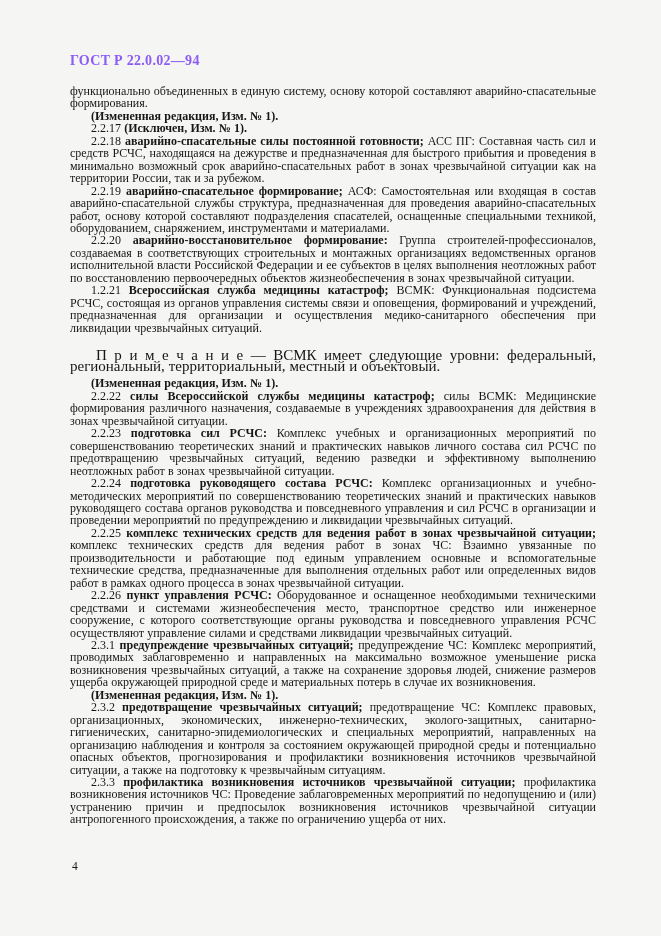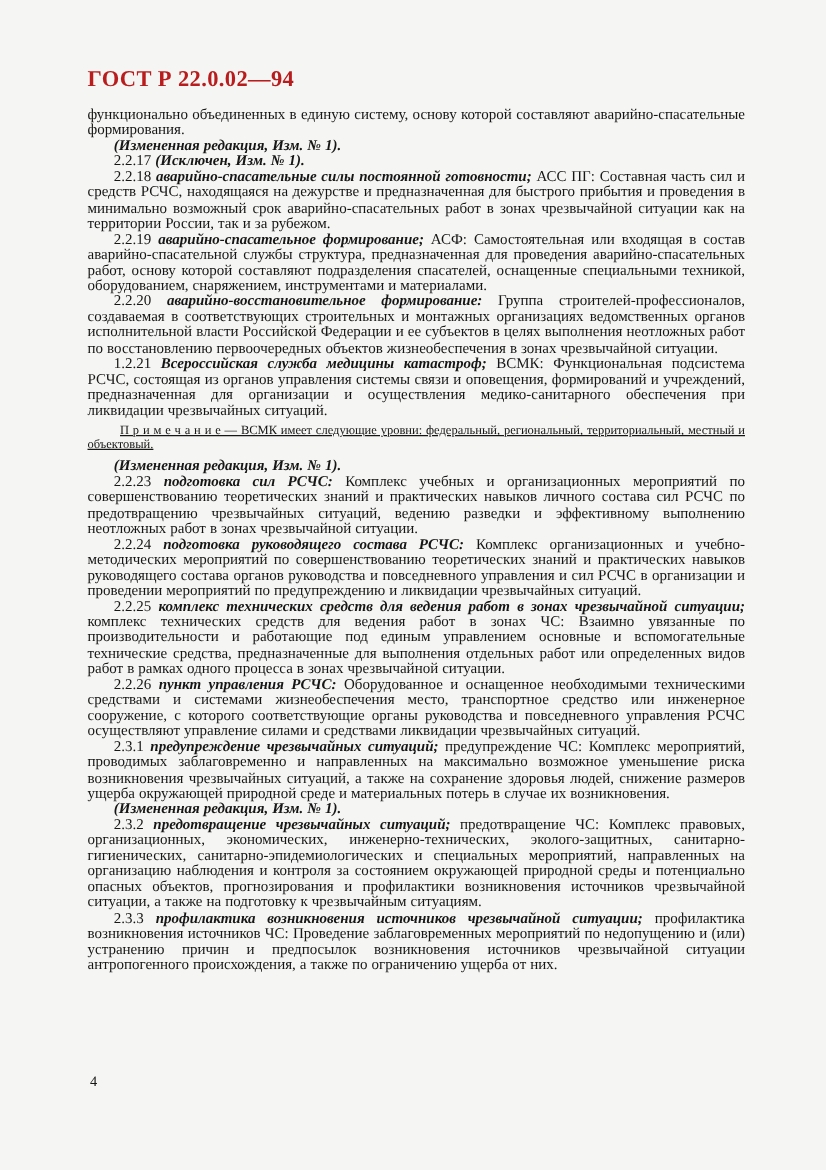--- a/index.html
+++ b/index.html
@@ -14,56 +14,54 @@
     background: #f5f5f3;
     color: #161616;
     font-family: "Liberation Serif", "DejaVu Serif", serif;
     box-sizing: border-box;
     overflow: hidden;
   }
   .doc-header {
     position: absolute;
     top: 53px;
     left: 70px;
-    font-size: 18px;
+    font-size: 14px;
     font-weight: bold;
     letter-spacing: 0.3px;
-    color: #b91c1c;
+    color: #8b5cf6;
   }
   .doc-body {
     position: absolute;
     top: 85px;
     left: 70px;
     width: 526px;
   }
   .para {
     margin: 0;
     font-size: 12px;
     line-height: 12.45px;
     text-align: justify;
     text-indent: 21px;
     word-spacing: 0.2px;
   }
   .para.noindent {
     text-indent: 0;
   }
   .para.note {
-    font-size: 10px;
+    font-size: 15px;
     line-height: 11.2px;
     text-indent: 26px;
-    margin-top: 5px;
+    margin-top: 16px;
     margin-bottom: 5px;
-    text-decoration: underline;
   }
   .para.heading {
     font-weight: bold;
   }
   .bold {
     font-weight: bold;
-    font-style: italic;
   }
   .page-number {
     position: absolute;
     left: 72px;
     top: 860px;
     font-size: 11.5px;
     color: #161616;
   }
 </style>
 </head>
@@ -75,20 +73,21 @@
   <div class="doc-body">
       <p class="para noindent"><span>функционально объединенных в единую систему, основу которой составляют аварийно-спасательные формирования.</span></p>
       <p class="para"><span class="bold">(Измененная редакция, Изм. № 1).</span></p>
       <p class="para"><span>2.2.17 </span><span class="bold">(Исключен, Изм. № 1).</span></p>
       <p class="para"><span>2.2.18 </span><span class="bold">аварийно-спасательные силы постоянной готовности;</span><span> АСС ПГ: Составная часть сил и средств РСЧС, находящаяся на дежурстве и предназначенная для быстрого прибытия и проведения в минимально возможный срок аварийно-спасательных работ в зонах чрезвычайной ситуации как на территории России, так и за рубежом.</span></p>
       <p class="para"><span>2.2.19 </span><span class="bold">аварийно-спасательное формирование;</span><span> АСФ: Самостоятельная или входящая в состав аварийно-спасательной службы структура, предназначенная для проведения аварийно-спасательных работ, основу которой составляют подразделения спасателей, оснащенные специальными техникой, оборудованием, снаряжением, инструментами и материалами.</span></p>
       <p class="para"><span>2.2.20 </span><span class="bold">аварийно-восстановительное формирование:</span><span> Группа строителей-профессионалов, создаваемая в соответствующих строительных и монтажных организациях ведомственных органов исполнительной власти Российской Федерации и ее субъектов в целях выполнения неотложных работ по восстановлению первоочередных объектов жизнеобеспечения в зонах чрезвычайной ситуации.</span></p>
       <p class="para"><span>1.2.21 </span><span class="bold">Всероссийская служба медицины катастроф;</span><span> ВСМК: Функциональная подсистема РСЧС, состоящая из органов управления системы связи и оповещения, формирований и учреждений, предназначенная для организации и осуществления медико-санитарного обеспечения при ликвидации чрезвычайных ситуаций.</span></p>
       <p class="para note"><span>П р и м е ч а н и е — ВСМК имеет следующие уровни: федеральный, региональный, территориальный, местный и объектовый.</span></p>
       <p class="para"><span class="bold">(Измененная редакция, Изм. № 1).</span></p>
+      <p class="para"><span>2.2.22 </span><span class="bold">силы Всероссийской службы медицины катастроф;</span><span> силы ВСМК: Медицинские формирования различного назначения, создаваемые в учреждениях здравоохранения для действия в зонах чрезвычайной ситуации.</span></p>
       <p class="para"><span>2.2.23 </span><span class="bold">подготовка сил РСЧС:</span><span> Комплекс учебных и организационных мероприятий по совершенствованию теоретических знаний и практических навыков личного состава сил РСЧС по предотвращению чрезвычайных ситуаций, ведению разведки и эффективному выполнению неотложных работ в зонах чрезвычайной ситуации.</span></p>
       <p class="para"><span>2.2.24 </span><span class="bold">подготовка руководящего состава РСЧС:</span><span> Комплекс организационных и учебно-методических мероприятий по совершенствованию теоретических знаний и практических навыков руководящего состава органов руководства и повседневного управления и сил РСЧС в организации и проведении мероприятий по предупреждению и ликвидации чрезвычайных ситуаций.</span></p>
       <p class="para"><span>2.2.25 </span><span class="bold">комплекс технических средств для ведения работ в зонах чрезвычайной ситуации;</span><span> комплекс технических средств для ведения работ в зонах ЧС: Взаимно увязанные по производительности и работающие под единым управлением основные и вспомогательные технические средства, предназначенные для выполнения отдельных работ или определенных видов работ в рамках одного процесса в зонах чрезвычайной ситуации.</span></p>
       <p class="para"><span>2.2.26 </span><span class="bold">пункт управления РСЧС:</span><span> Оборудованное и оснащенное необходимыми техническими средствами и системами жизнеобеспечения место, транспортное средство или инженерное сооружение, с которого соответствующие органы руководства и повседневного управления РСЧС осуществляют управление силами и средствами ликвидации чрезвычайных ситуаций.</span></p>
       <p class="para"><span>2.3.1 </span><span class="bold">предупреждение чрезвычайных ситуаций;</span><span> предупреждение ЧС: Комплекс мероприятий, проводимых заблаговременно и направленных на максимально возможное уменьшение риска возникновения чрезвычайных ситуаций, а также на сохранение здоровья людей, снижение размеров ущерба окружающей природной среде и материальных потерь в случае их возникновения.</span></p>
       <p class="para"><span class="bold">(Измененная редакция, Изм. № 1).</span></p>
       <p class="para"><span>2.3.2 </span><span class="bold">предотвращение чрезвычайных ситуаций;</span><span> предотвращение ЧС: Комплекс правовых, организационных, экономических, инженерно-технических, эколого-защитных, санитарно-гигиенических, санитарно-эпидемиологических и специальных мероприятий, направленных на организацию наблюдения и контроля за состоянием окружающей природной среды и потенциально опасных объектов, прогнозирования и профилактики возникновения источников чрезвычайной ситуации, а также на подготовку к чрезвычайным ситуациям.</span></p>
       <p class="para"><span>2.3.3 </span><span class="bold">профилактика возникновения источников чрезвычайной ситуации;</span><span> профилактика возникновения источников ЧС: Проведение заблаговременных мероприятий по недопущению и (или) устранению причин и предпосылок возникновения источников чрезвычайной ситуации антропогенного происхождения, а также по ограничению ущерба от них.</span></p>
     </div>
 

